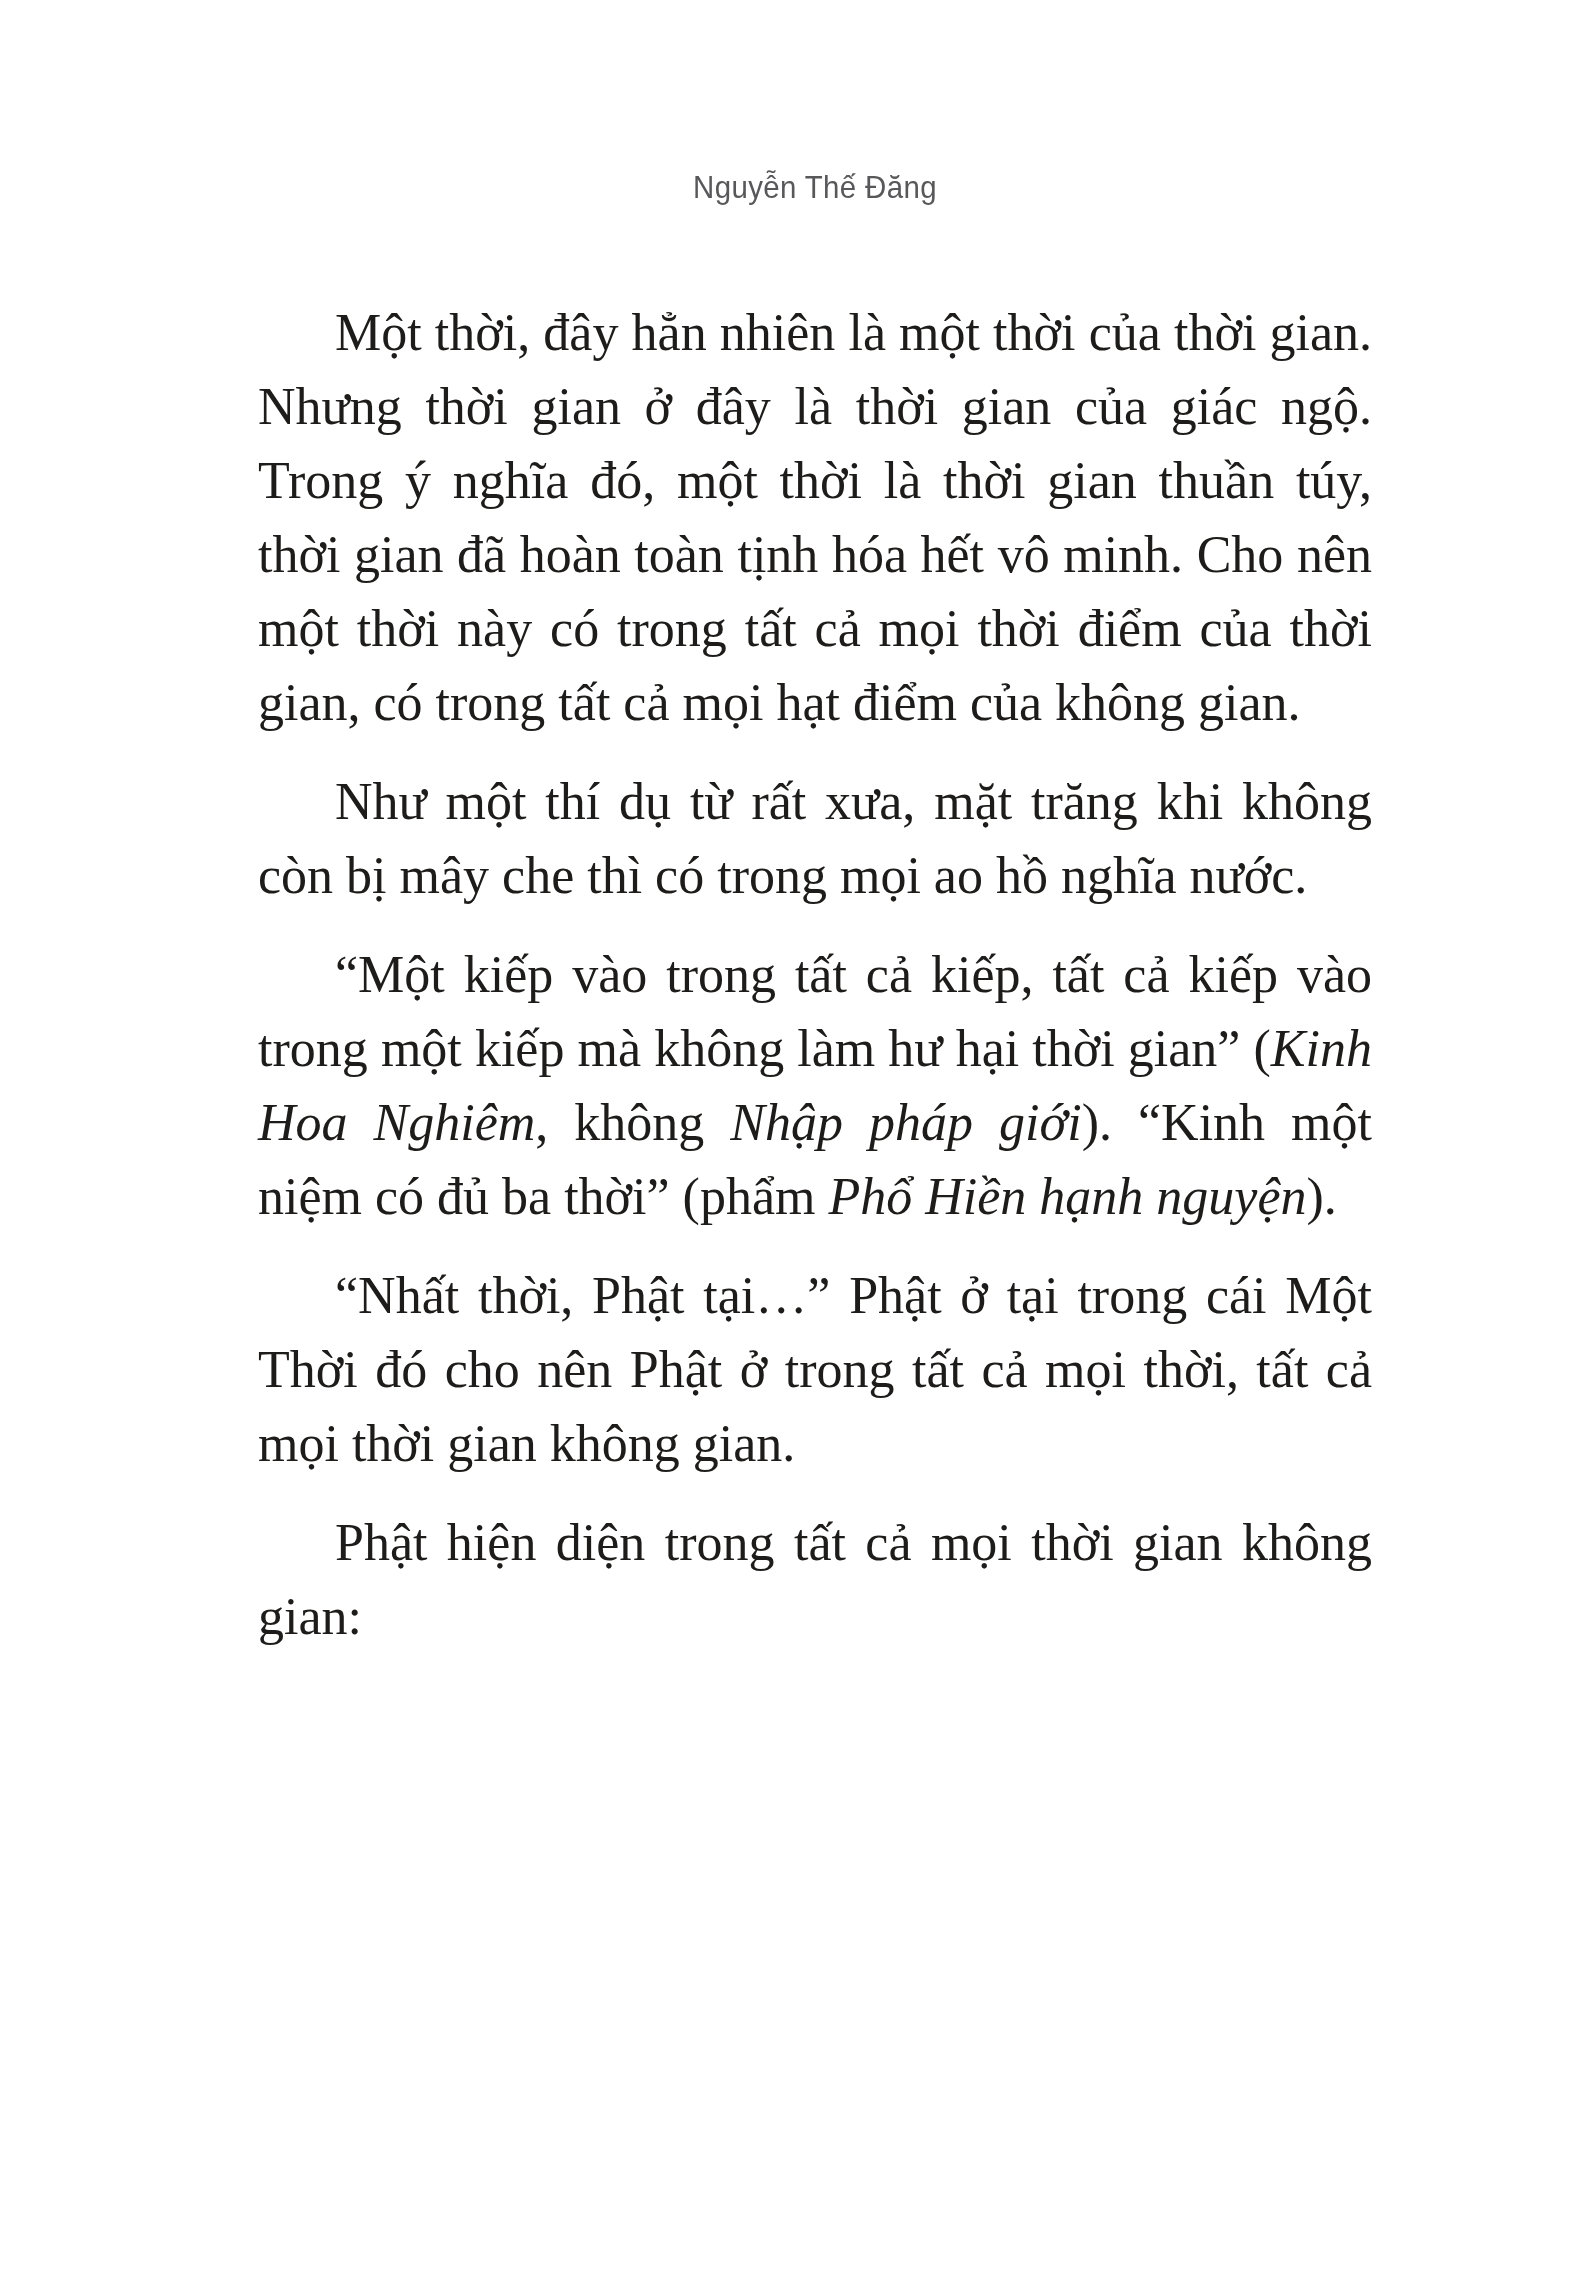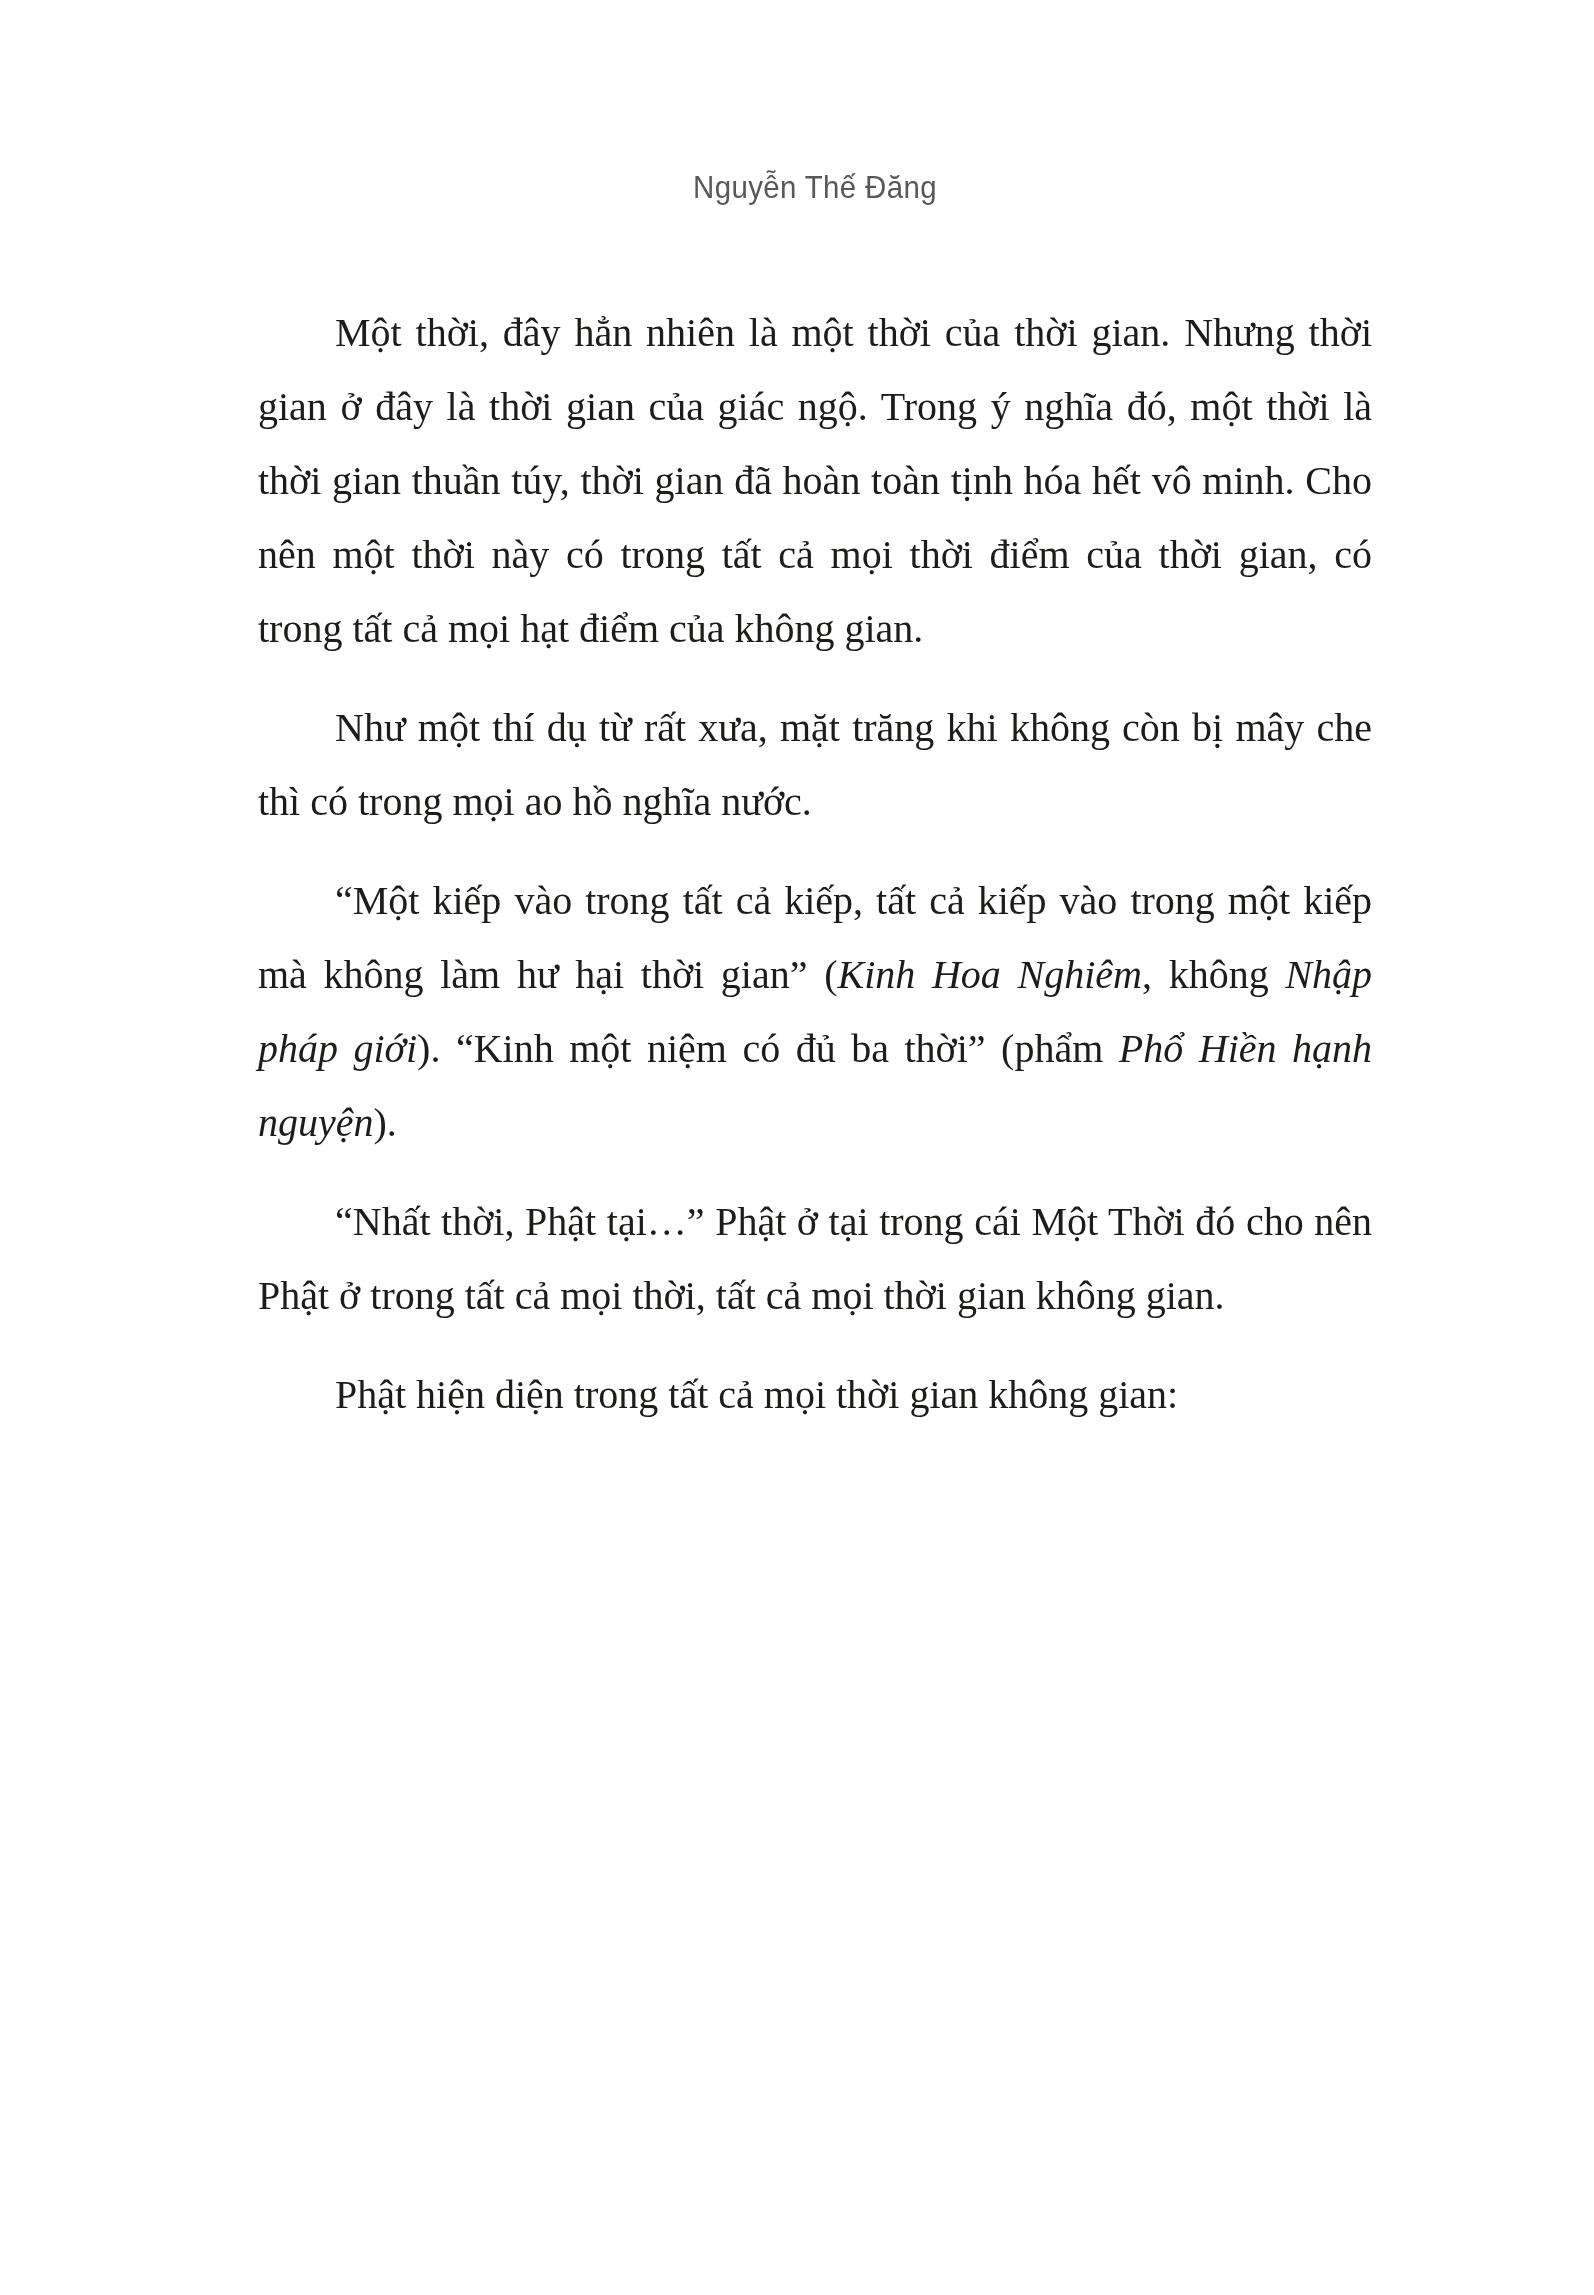--- a/index.html
+++ b/index.html
@@ -34,21 +34,21 @@
     color:var(--header-ink);
     letter-spacing:0.4px;
     transform:scaleX(0.92);
     transform-origin:center;
   }
   .body-text{
     position:absolute;
     top:296px;
     left:258px;
     width:1114px;
-    font-size:40px;
+    font-size:52px;
     line-height:74px;
     text-align:justify;
     color:var(--body-ink);
   }
   .body-text p{
     margin:0 0 25px 0;
     text-indent:77px;
   }
   .body-text p:last-child{
     margin-bottom:0;

